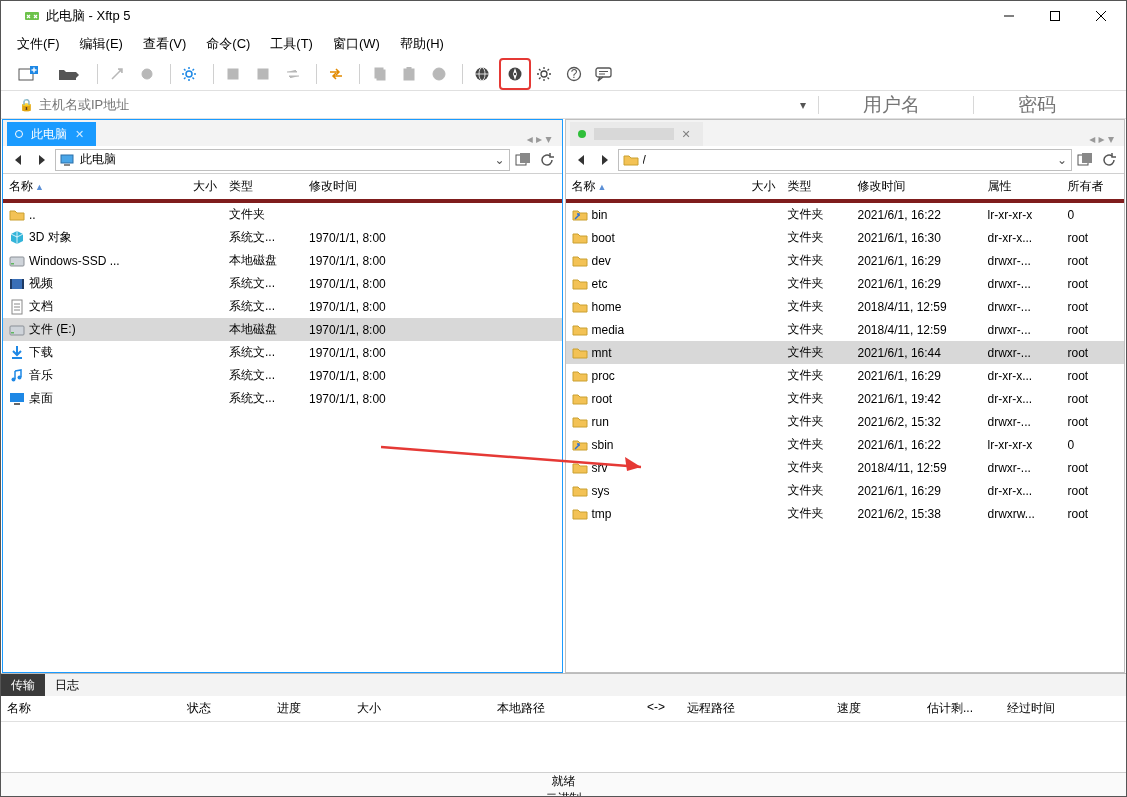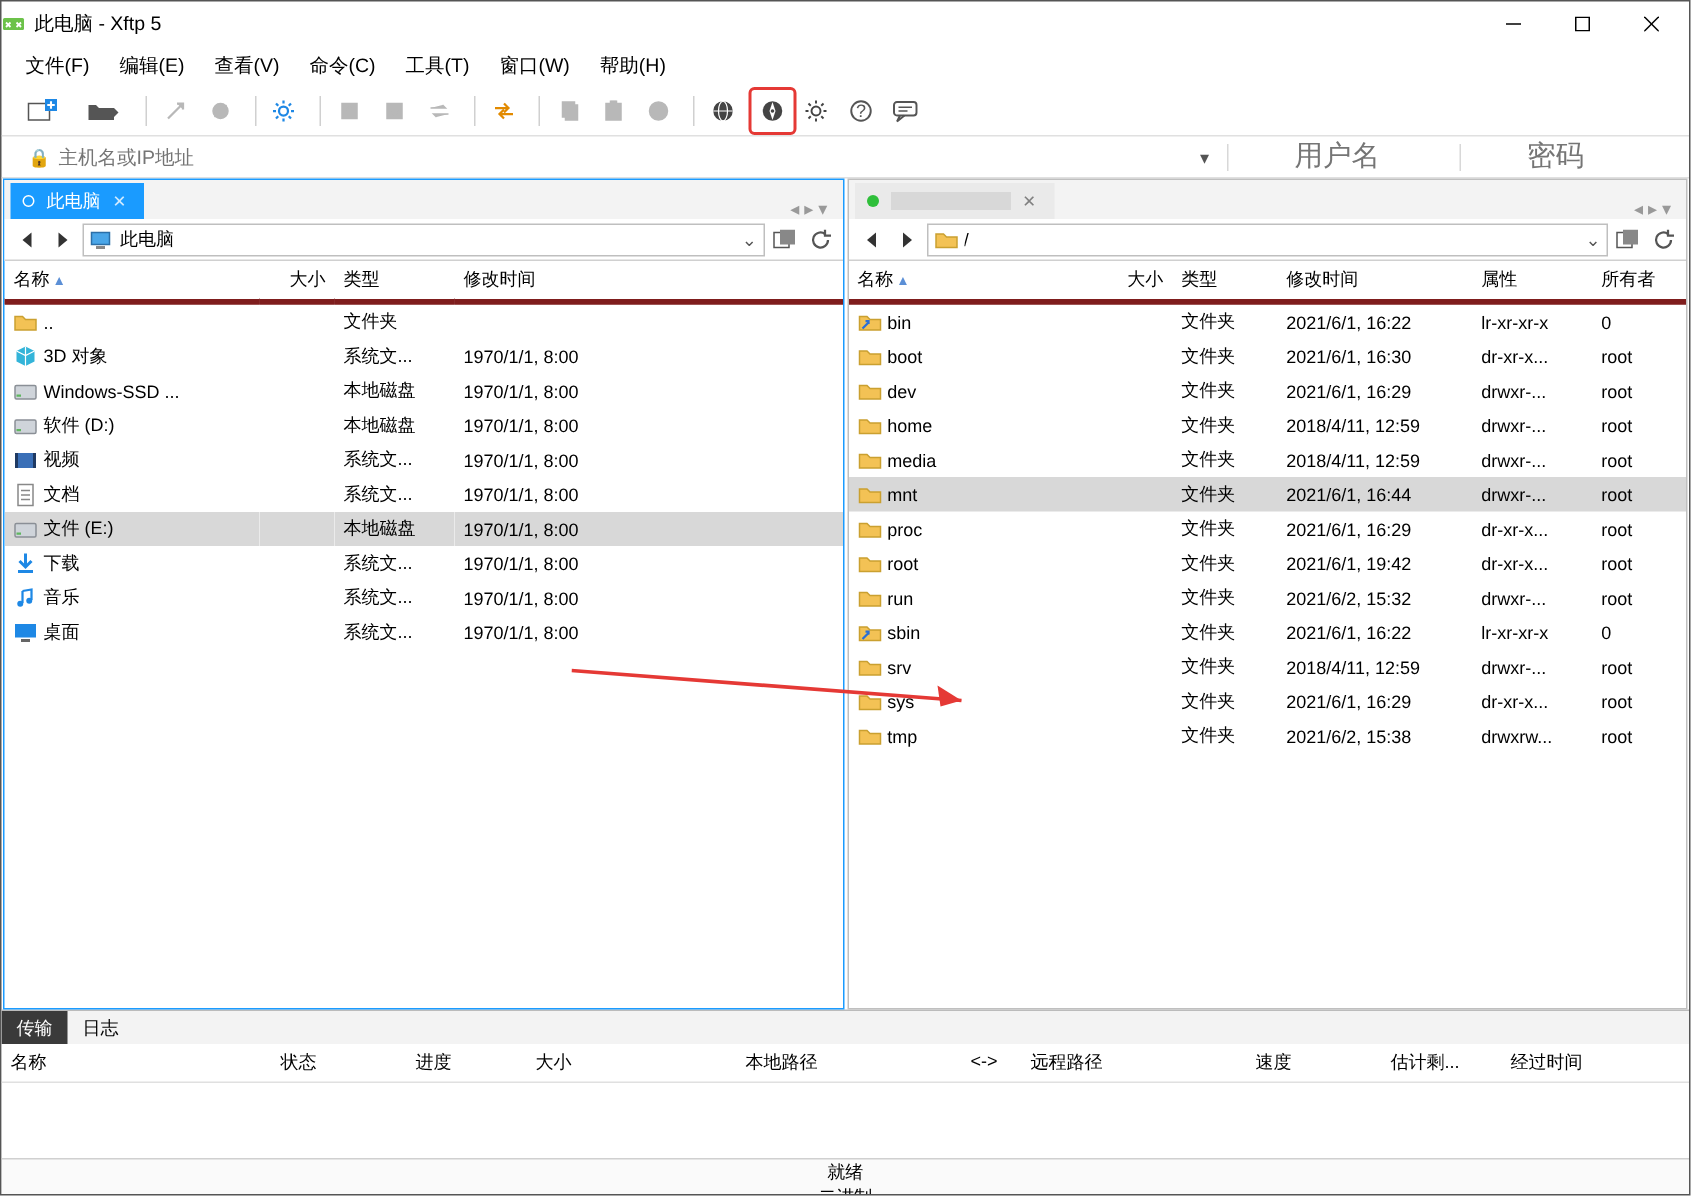--- a/index.html
+++ b/index.html
@@ -1,19 +1,19 @@
 <!DOCTYPE html>
 <html><head>
 <meta charset="utf-8">
 <style>
 * { margin:0; padding:0; box-sizing:border-box; font-family:"Microsoft YaHei","Segoe UI",sans-serif; font-size:12px; }
 body { background:#fff; width:1127px; height:797px; border:1px solid #555; display:flex; flex-direction:column; overflow:hidden; }
 
 
-.titlebar { height:30px; display:flex; align-items:center; padding:0 2px 0 0; }
+.titlebar { height:30px; display:flex; align-items:center; padding:0 2px 0 23px; }
 .titlebar .app-icon { width:16px; height:16px; margin-right:6px; }
 .titlebar .title { flex:0 0 auto; font-size:13px; }
 .titlebar .spacer { flex:1; }
 .titlebar .winbtn { width:46px; height:30px; display:flex; align-items:center; justify-content:center; }
 
 
 .menubar { height:26px; display:flex; align-items:center; padding:0 10px; gap:8px; }
 .menubar .menu-item { padding:2px 6px; font-size:13px; }
 
 
@@ -371,34 +371,20 @@
                 </div>
               </td>
               <td></td>
               <td>本地磁盘</td>
               <td>1970/1/1, 8:00</td>
             </tr>
             <tr>
               <td>
                 <div class="fname">
                   <svg class="fico" viewBox="0 0 16 16">
-                    <rect x="1" y="4" width="14" height="9" rx="1" fill="#cfd4da" stroke="#8a8f96"></rect>
-                    <rect x="2" y="10" width="3" height="1.5" fill="#5fb65f"></rect>
-                  </svg>
-                  <span>软件 (D:)</span>
-                </div>
-              </td>
-              <td></td>
-              <td>本地磁盘</td>
-              <td>1970/1/1, 8:00</td>
-            </tr>
-            <tr>
-              <td>
-                <div class="fname">
-                  <svg class="fico" viewBox="0 0 16 16">
                     <rect x="1" y="3" width="14" height="10" fill="#3a6fb7"></rect>
                     <rect x="1" y="3" width="2" height="10" fill="#1f3a63"></rect>
                     <rect x="13" y="3" width="2" height="10" fill="#1f3a63"></rect>
                   </svg>
                   <span>视频</span>
                 </div>
               </td>
               <td></td>
               <td>系统文...</td>
               <td>1970/1/1, 8:00</td>
@@ -589,20 +575,35 @@
               <td>2021/6/1, 16:29</td>
               <td>drwxr-...</td>
               <td>root</td>
             </tr>
             <tr>
               <td>
                 <div class="fname">
                   <svg class="fico" viewBox="0 0 16 16">
                     <path d="M1 4h5l2 2h7v7H1z" fill="#f3c255" stroke="#caa030"></path>
                   </svg>
+                  <span>etc</span>
+                </div>
+              </td>
+              <td></td>
+              <td>文件夹</td>
+              <td>2021/6/1, 16:29</td>
+              <td>drwxr-...</td>
+              <td>root</td>
+            </tr>
+            <tr>
+              <td>
+                <div class="fname">
+                  <svg class="fico" viewBox="0 0 16 16">
+                    <path d="M1 4h5l2 2h7v7H1z" fill="#f3c255" stroke="#caa030"></path>
+                  </svg>
                   <span>home</span>
                 </div>
               </td>
               <td></td>
               <td>文件夹</td>
               <td>2018/4/11, 12:59</td>
               <td>drwxr-...</td>
               <td>root</td>
             </tr>
             <tr>

